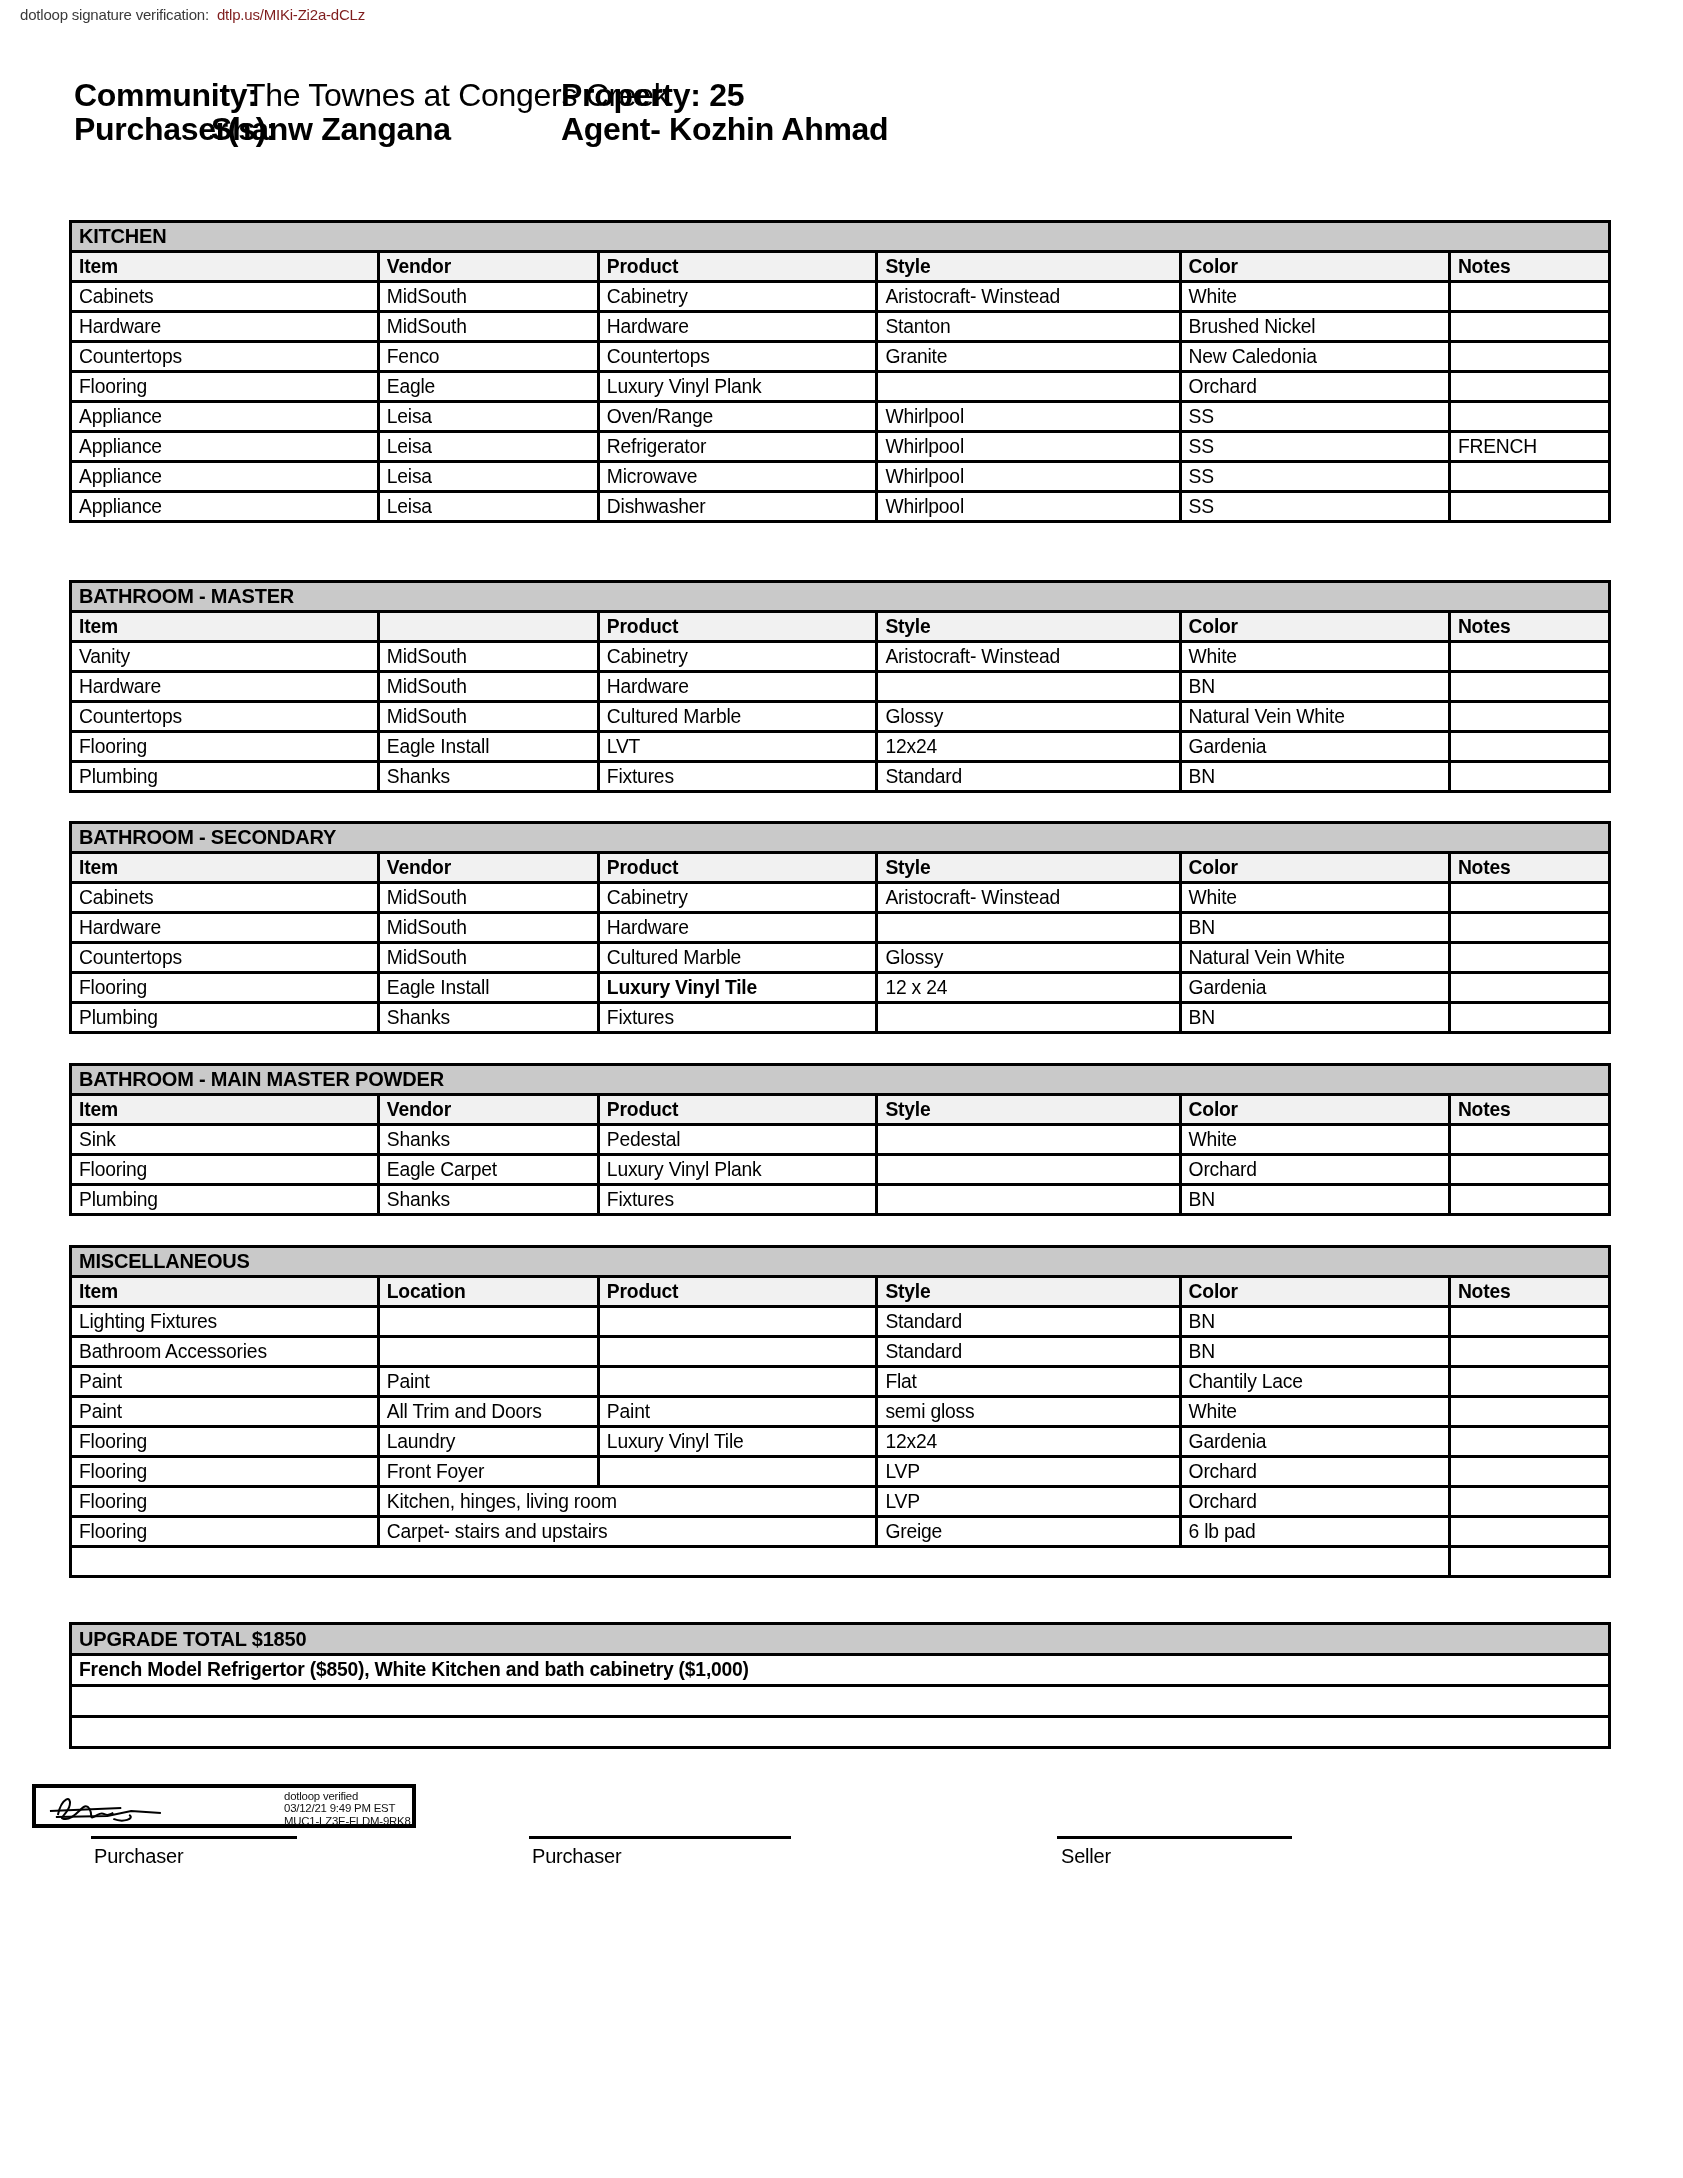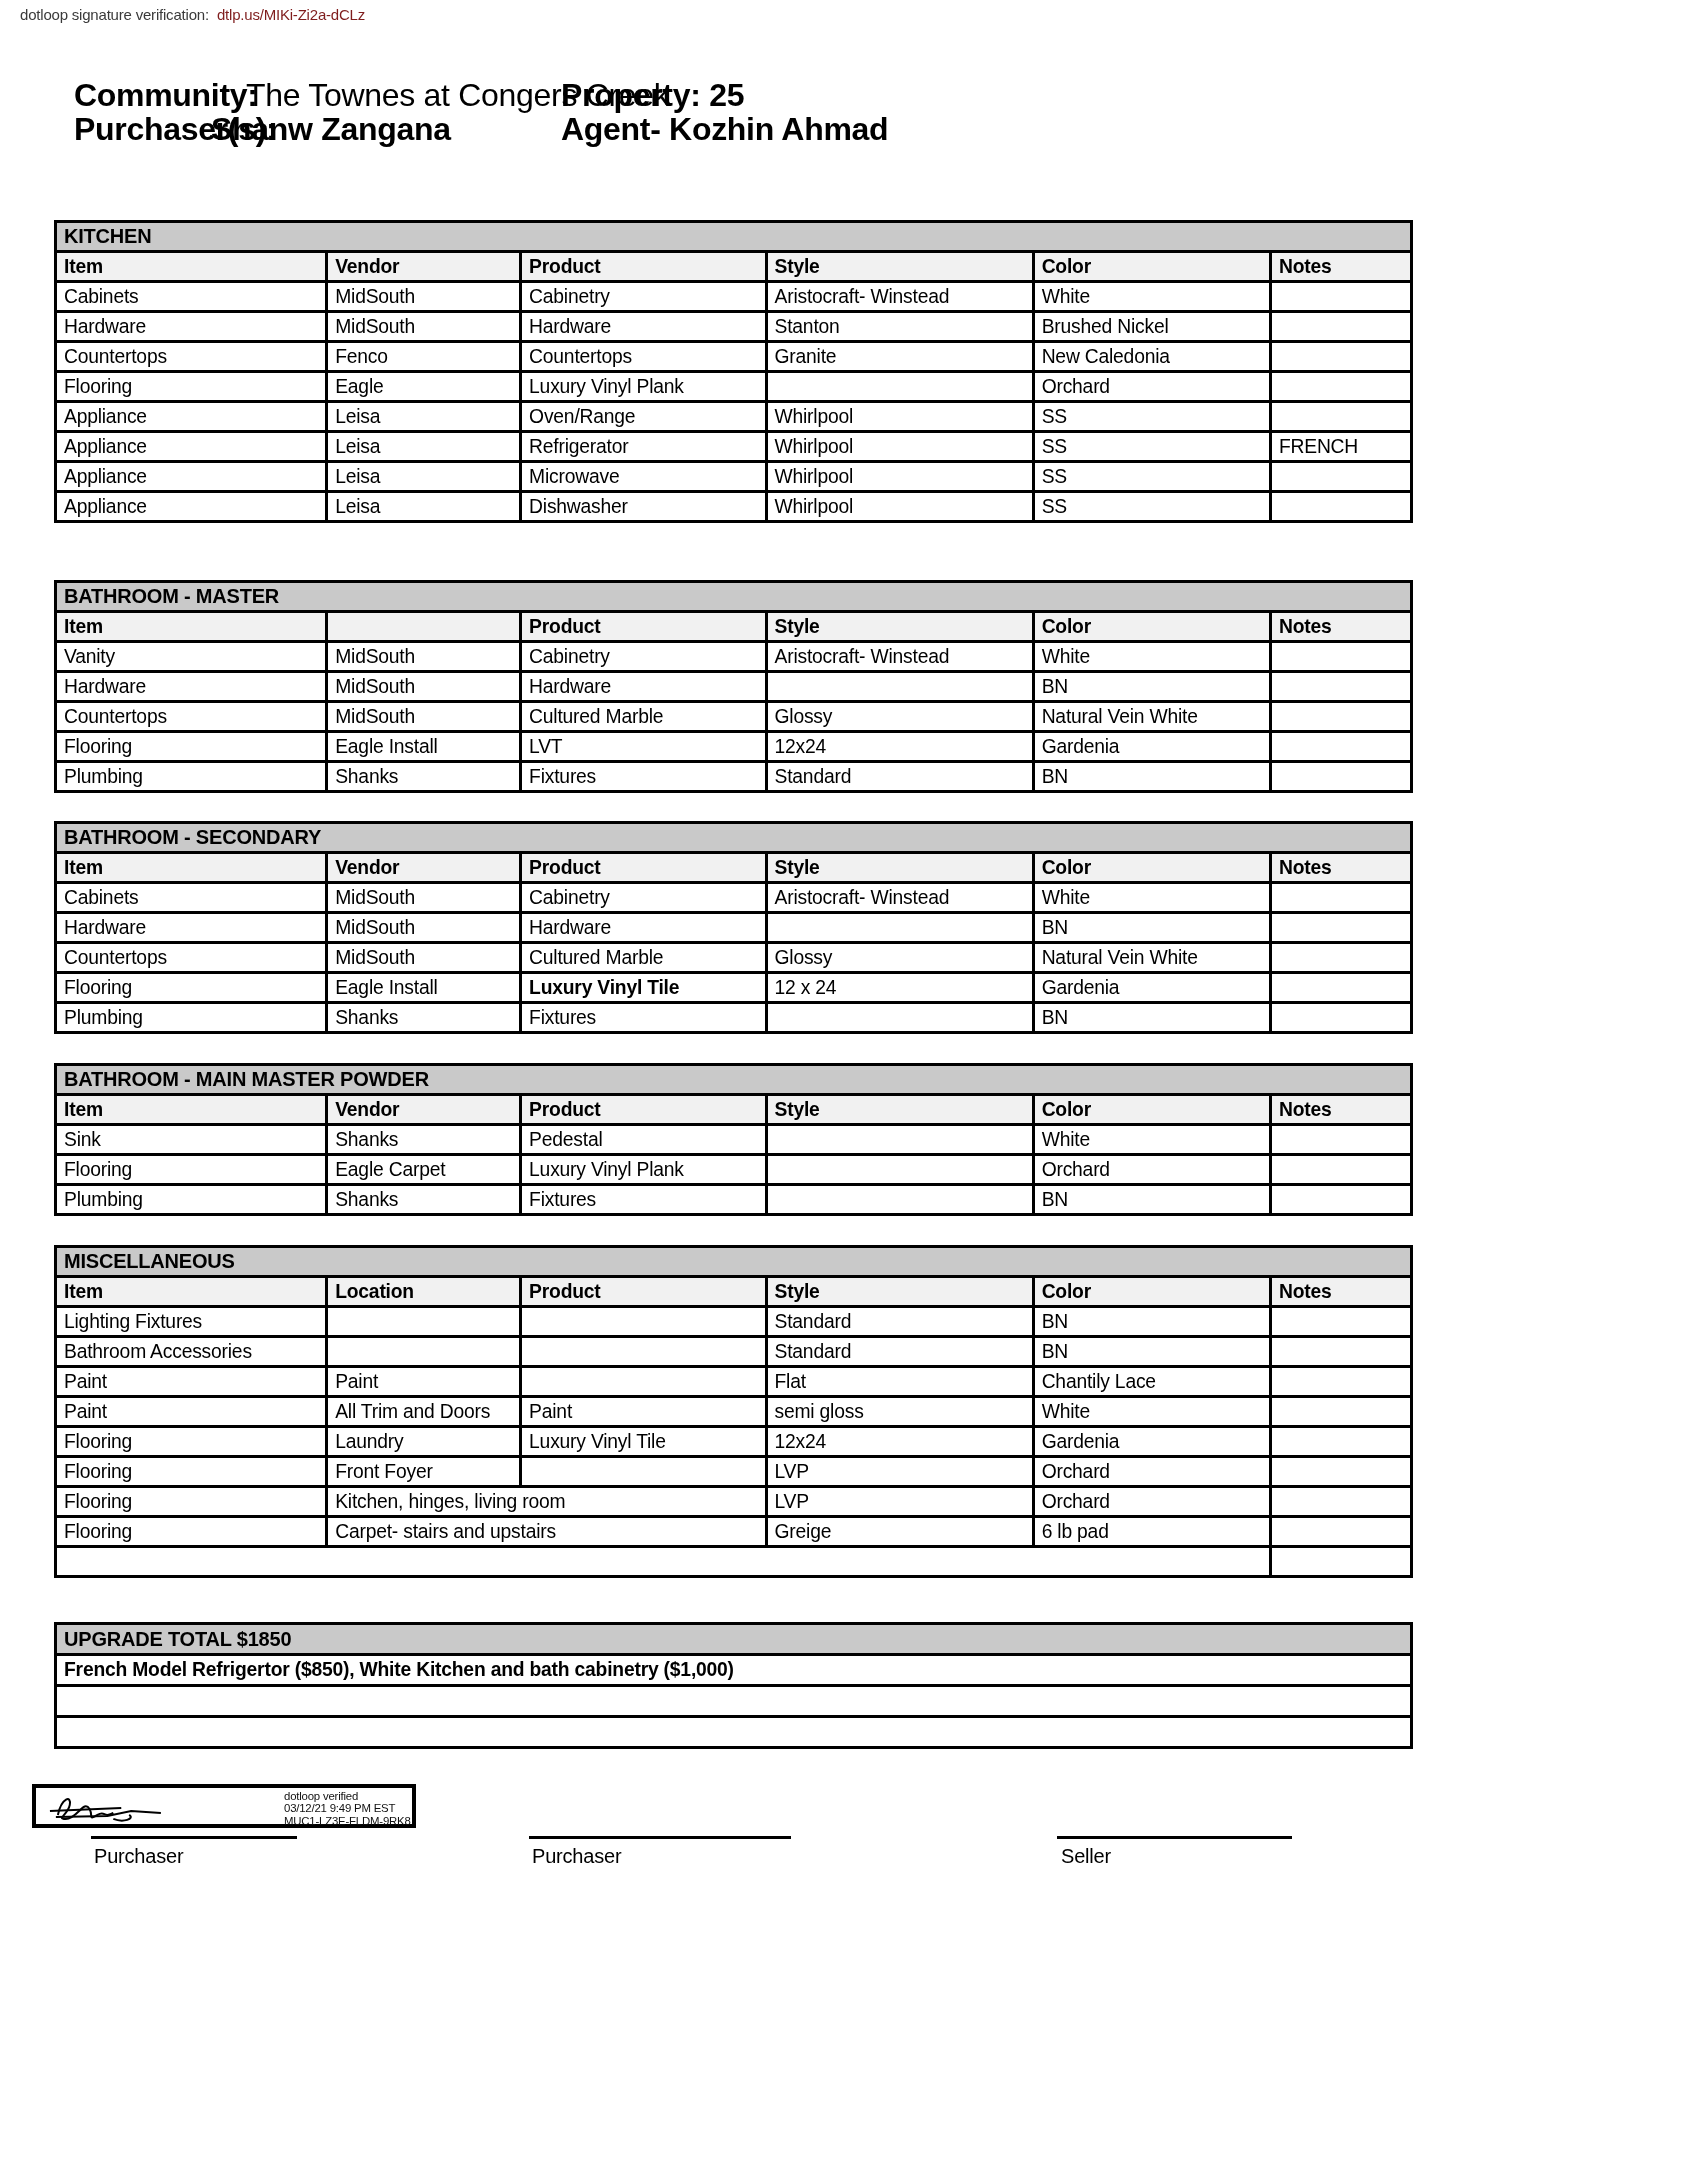--- a/index.html
+++ b/index.html
@@ -10,21 +10,21 @@
   }
   .abs{position:absolute;}
   
   .verify-line{position:absolute;left:20px;top:6px;font-size:15px;color:#3a3a3a;letter-spacing:-0.2px;}
   .verify-line a{color:#7f1d1d;text-decoration:none;margin-left:4px;cursor:pointer;}
   
   .hdr{font-size:32px;letter-spacing:-0.3px;white-space:nowrap;}
   .b{font-weight:bold;}
   
   table.spec, table.upgrade{
-    position:absolute;left:54px;width:1359px;border-collapse:collapse;table-layout:fixed;
+    position:absolute;left:69px;width:1542px;border-collapse:collapse;table-layout:fixed;
     border:3px solid #000;
   }
   table.spec td, table.upgrade td{
     border:3px solid #000;height:27px;padding:0 2px 0 7px;
     font-size:19.3px;letter-spacing:-0.2px;white-space:nowrap;overflow:hidden;
     vertical-align:middle;
   }
   tr.section td{background:#c9c9c9;font-weight:bold;font-size:20px;}
   tr.colhead td{background:#f1f1f1;font-weight:bold;}
   td.bold{font-weight:bold;}

